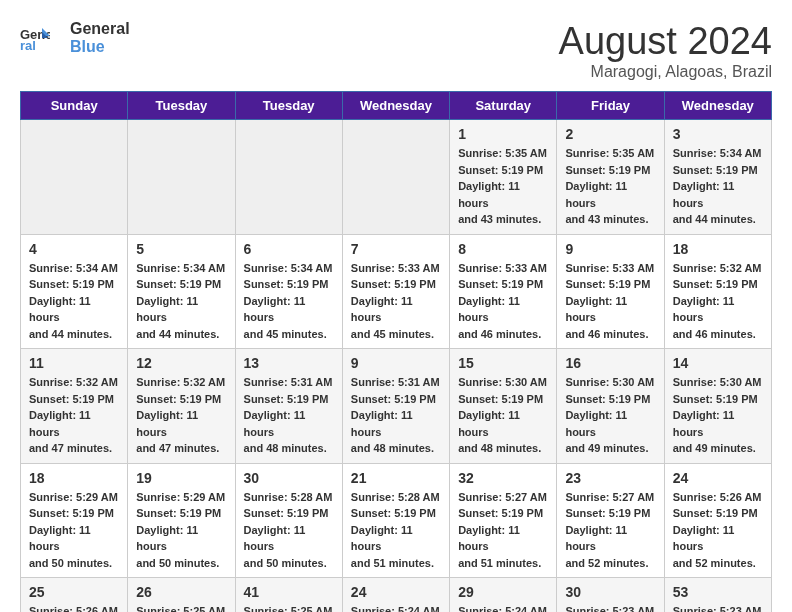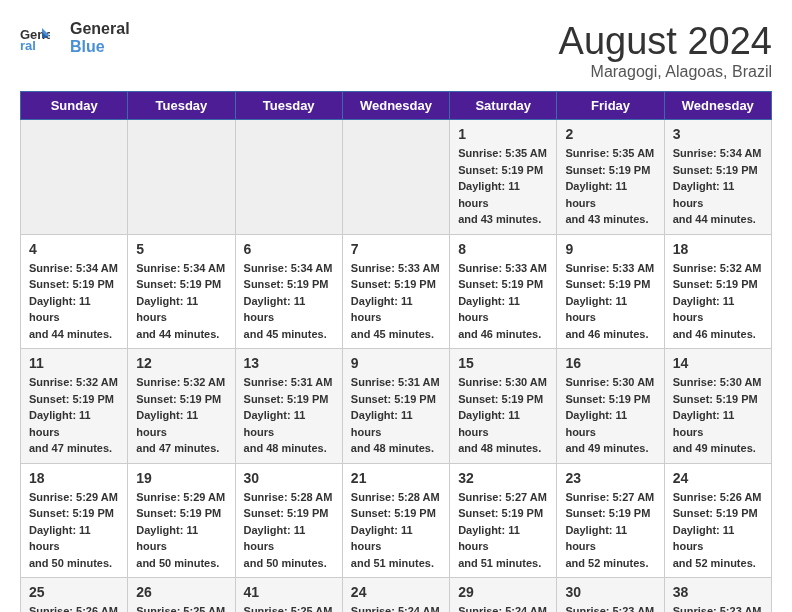--- a/index.html
+++ b/index.html
@@ -337,21 +337,21 @@
 and 54 minutes.</div>
         </td>
         <td>
           <span class="day-num">30</span>
           <div class="day-info" style="white-space: pre-line;">Sunrise: 5:23 AM
 Sunset: 5:19 PM
 Daylight: 11 hours
 and 55 minutes.</div>
         </td>
         <td>
-          <span class="day-num">38</span>
+          <span class="day-num">53</span>
           <div class="day-info" style="white-space: pre-line;">Sunrise: 5:23 AM
 Sunset: 5:19 PM
 Daylight: 11 hours
 and 55 minutes.</div>
         </td>
       </tr>
     </tbody>
 </table>
 
 </body></html>

